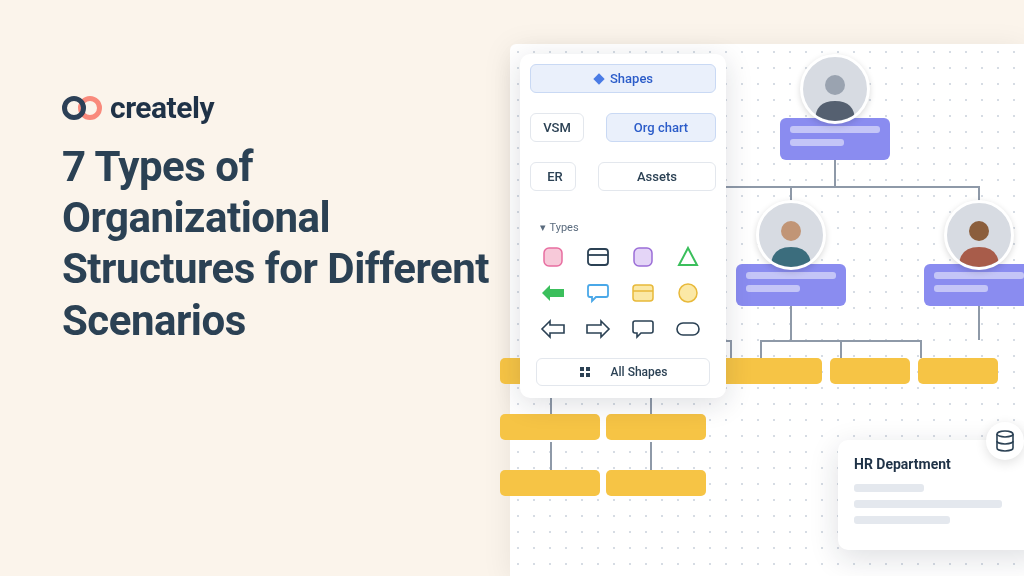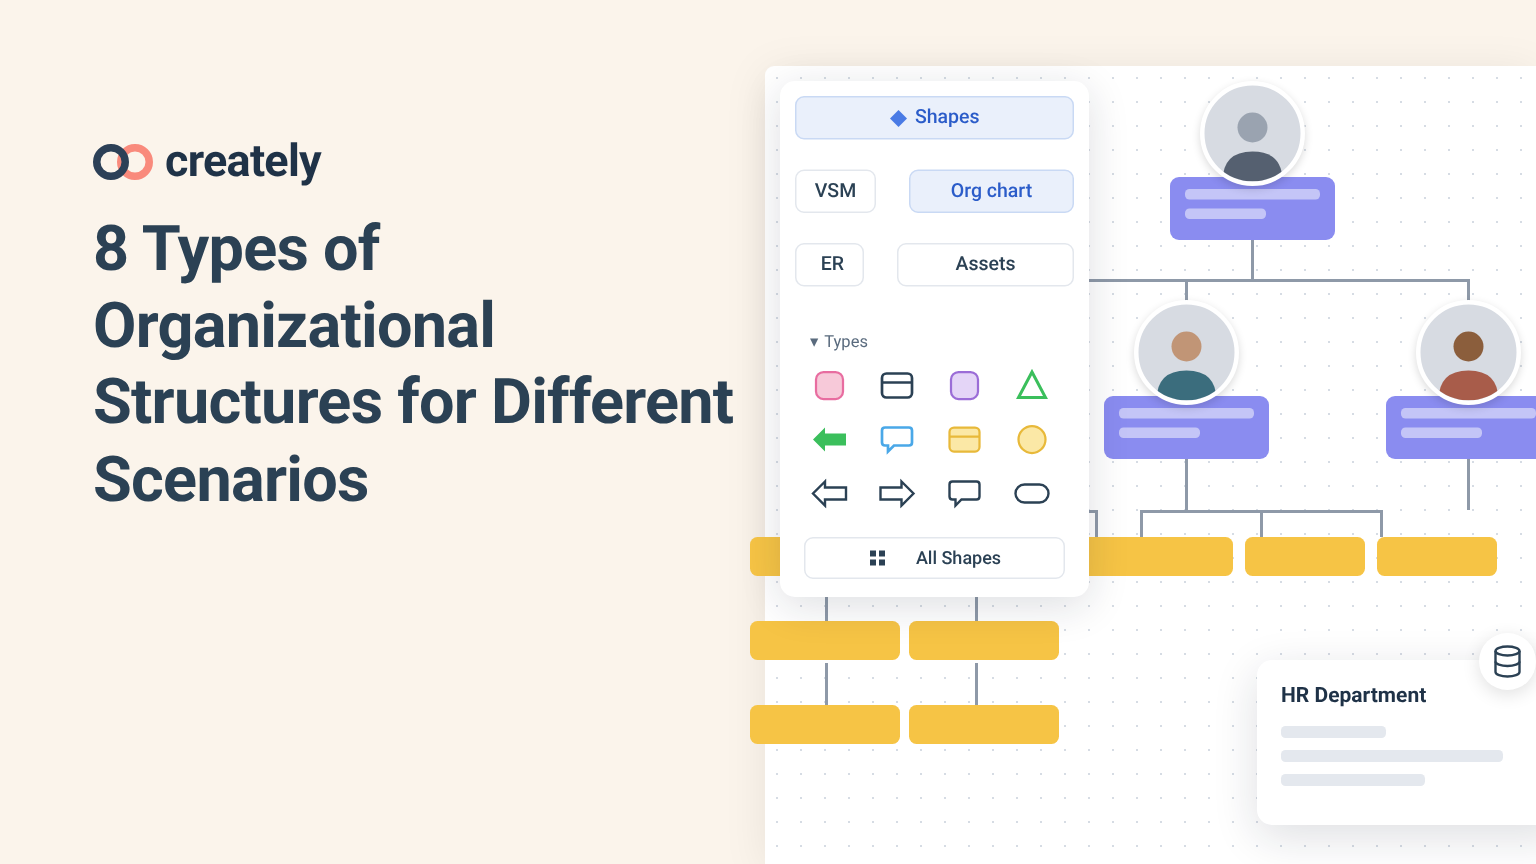--- a/index.html
+++ b/index.html
@@ -228,21 +228,21 @@
 <body>
 
 <div class="left-content">
   <div class="logo">
     <span class="logo-mark">
       <span class="logo-ring ring-a"></span>
       <span class="logo-ring ring-b"></span>
     </span>
     <span class="logo-text">creately</span>
   </div>
-  <h1 class="headline">8 Types of Organizational Structures for Different Scenarios</h1>
+  <h1 class="headline">7 Types of Organizational Structures for Different Scenarios</h1>
 </div>
 
 <div class="canvas-zone">
 
   <div class="connector" style="left:324px; top:112px; width:2px; height:30px;"></div>
   <div class="connector" style="left:90px; top:142px; width:380px; height:2px;"></div>
   <div class="connector" style="left:90px; top:142px; width:2px; height:24px;"></div>
   <div class="connector" style="left:280px; top:142px; width:2px; height:24px;"></div>
   <div class="connector" style="left:468px; top:142px; width:2px; height:24px;"></div>
 

